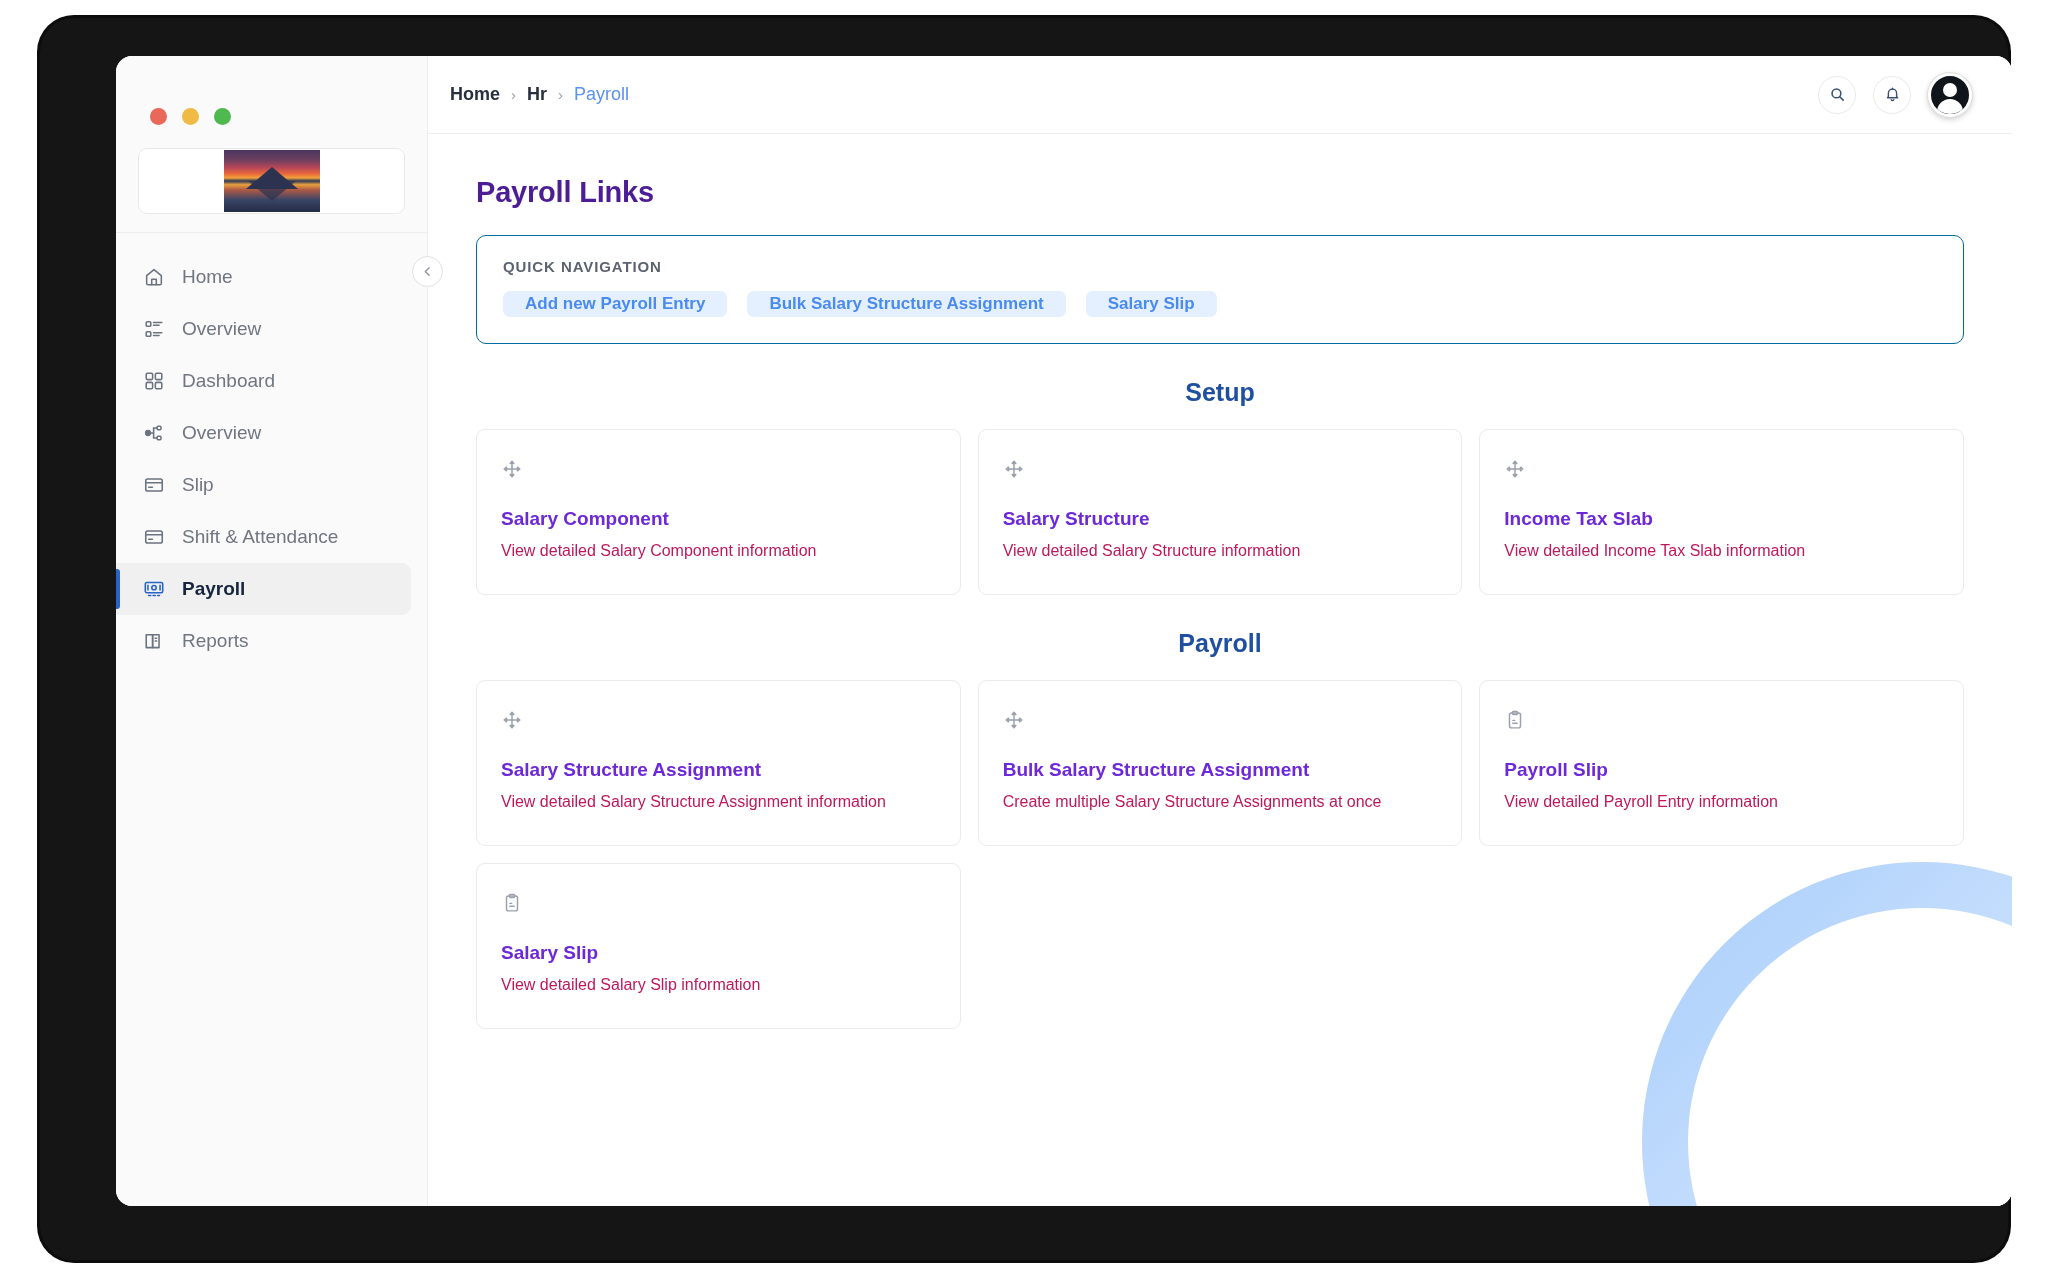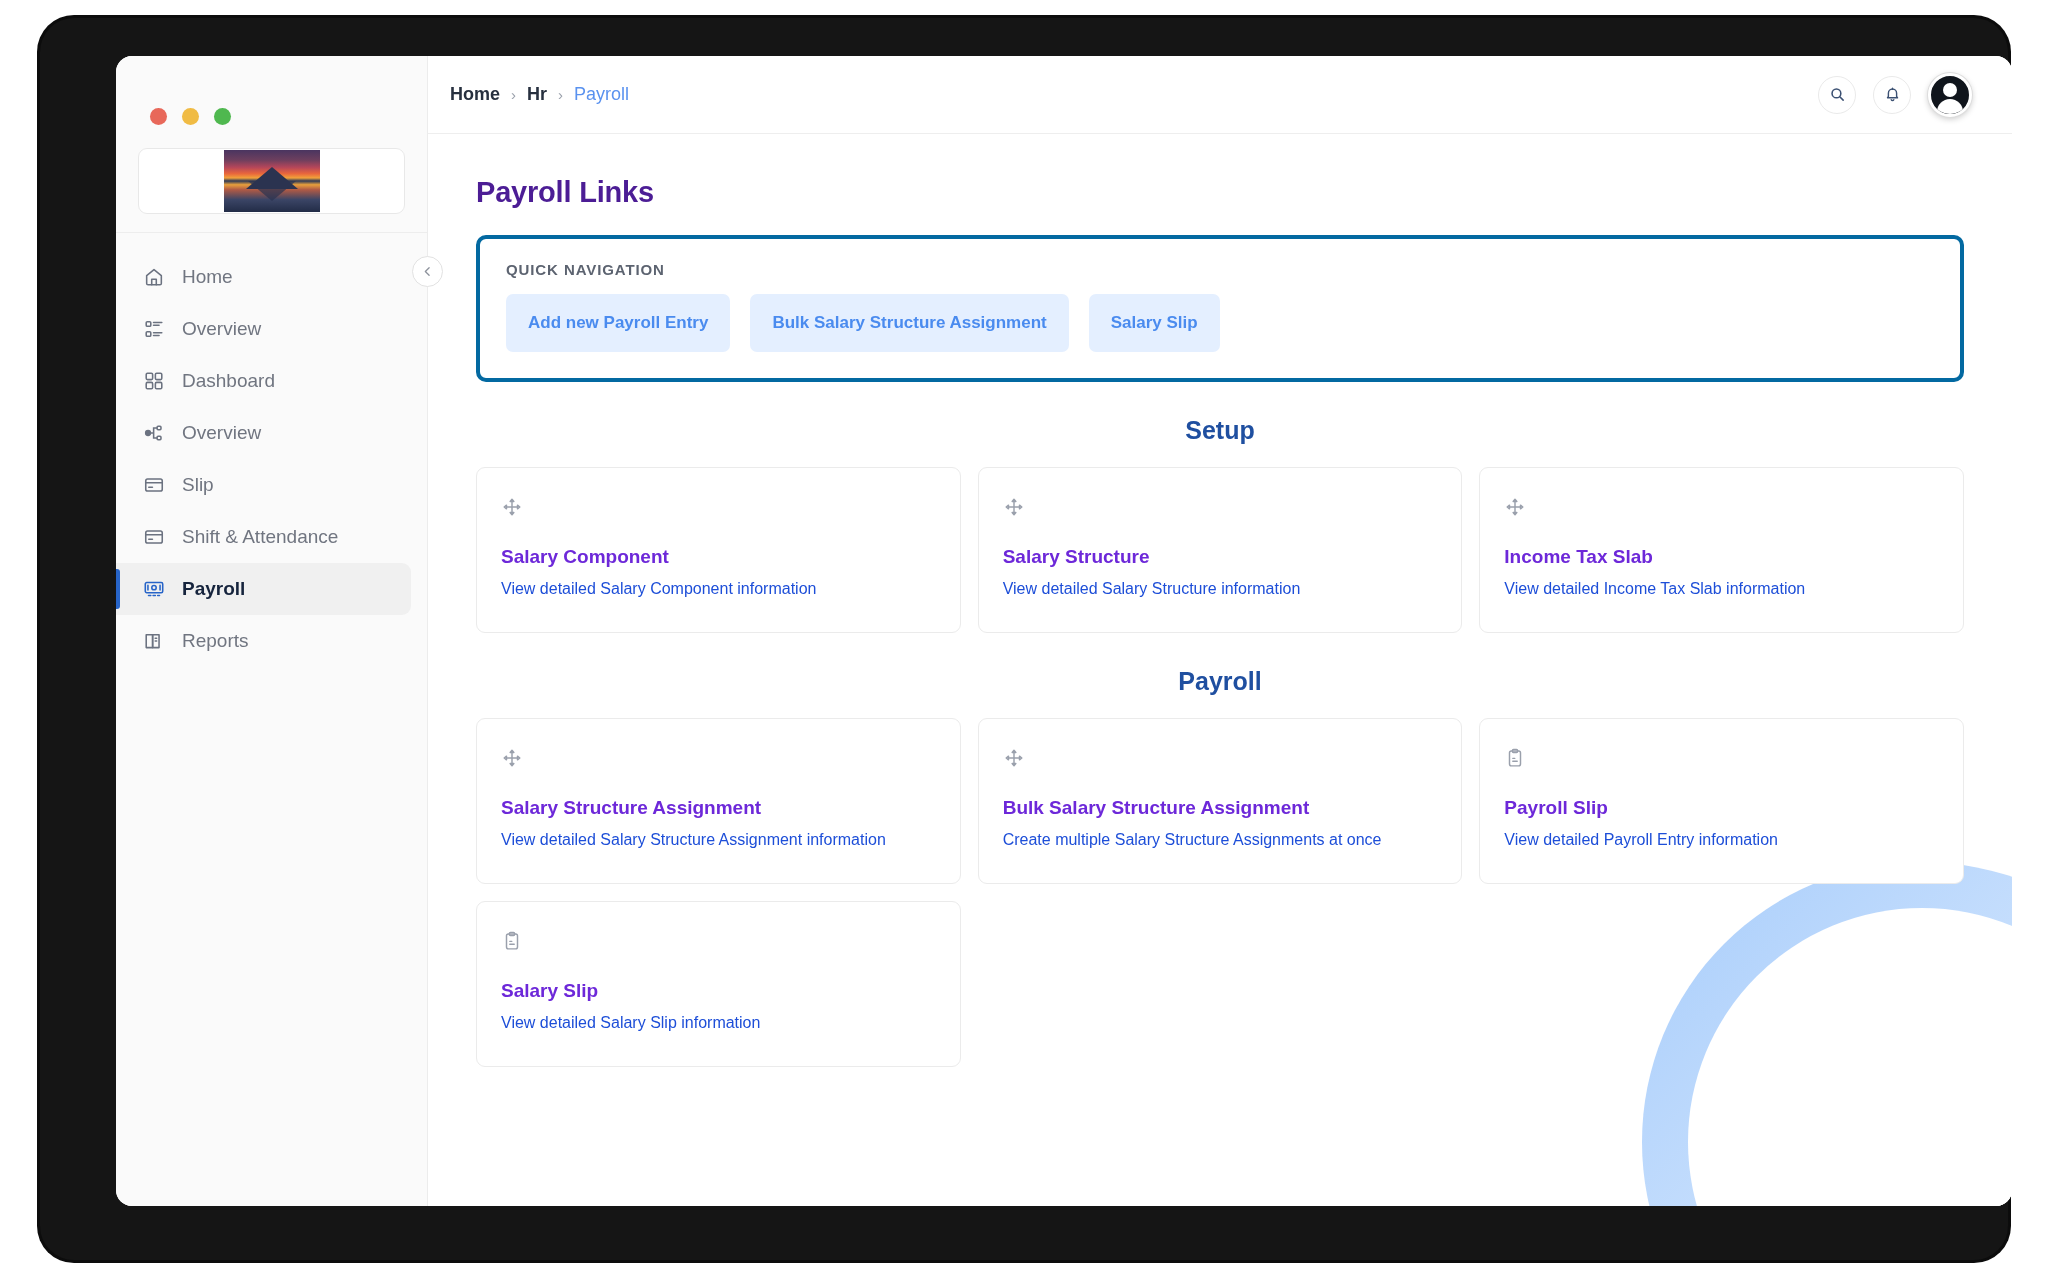--- a/index.html
+++ b/index.html
@@ -255,39 +255,39 @@
 
   .page-title {
     font-size: 29px;
     font-weight: bold;
     color: #4c1d95;
     letter-spacing: -0.2px;
     margin-bottom: 26px;
   }
 
   .quicknav-card {
-    border: 4px solid #0369a1;
+    border: 1px solid #0369a1;
     border-radius: 10px;
     background: #ffffff;
     padding: 22px 26px 26px 26px;
   }
   .quicknav-label {
     font-size: 15px;
     font-weight: bold;
     letter-spacing: .9px;
     color: #5c6370;
     margin-bottom: 16px;
   }
   .pill-row { display: flex; gap: 20px; flex-wrap: wrap; }
   .pill {
     background: #e4efff;
     color: #4a8bef;
     font-size: 17px;
     font-weight: bold;
-    padding: 19px 22px;
+    padding: 3px 22px;
     border-radius: 7px;
     cursor: pointer;
     white-space: nowrap;
   }
 
   .section-title {
     font-size: 25px;
     font-weight: bold;
     color: #1f4fa0;
     margin: 34px 0 22px 0;
@@ -315,21 +315,21 @@
   }
   .card-icon svg { width: 22px; height: 22px; display: block; }
   .card-title {
     font-size: 19px;
     font-weight: bold;
     color: #6d28d9;
     margin-bottom: 12px;
   }
   .card-desc {
     font-size: 16px;
-    color: #1d4ed8;
+    color: #be185d;
   }
 
   
   .deco-arc {
     position: absolute;
     right: -190px;
     bottom: -216px;
     width: 560px; height: 560px;
     border-radius: 50%;
     border: 46px solid transparent;

